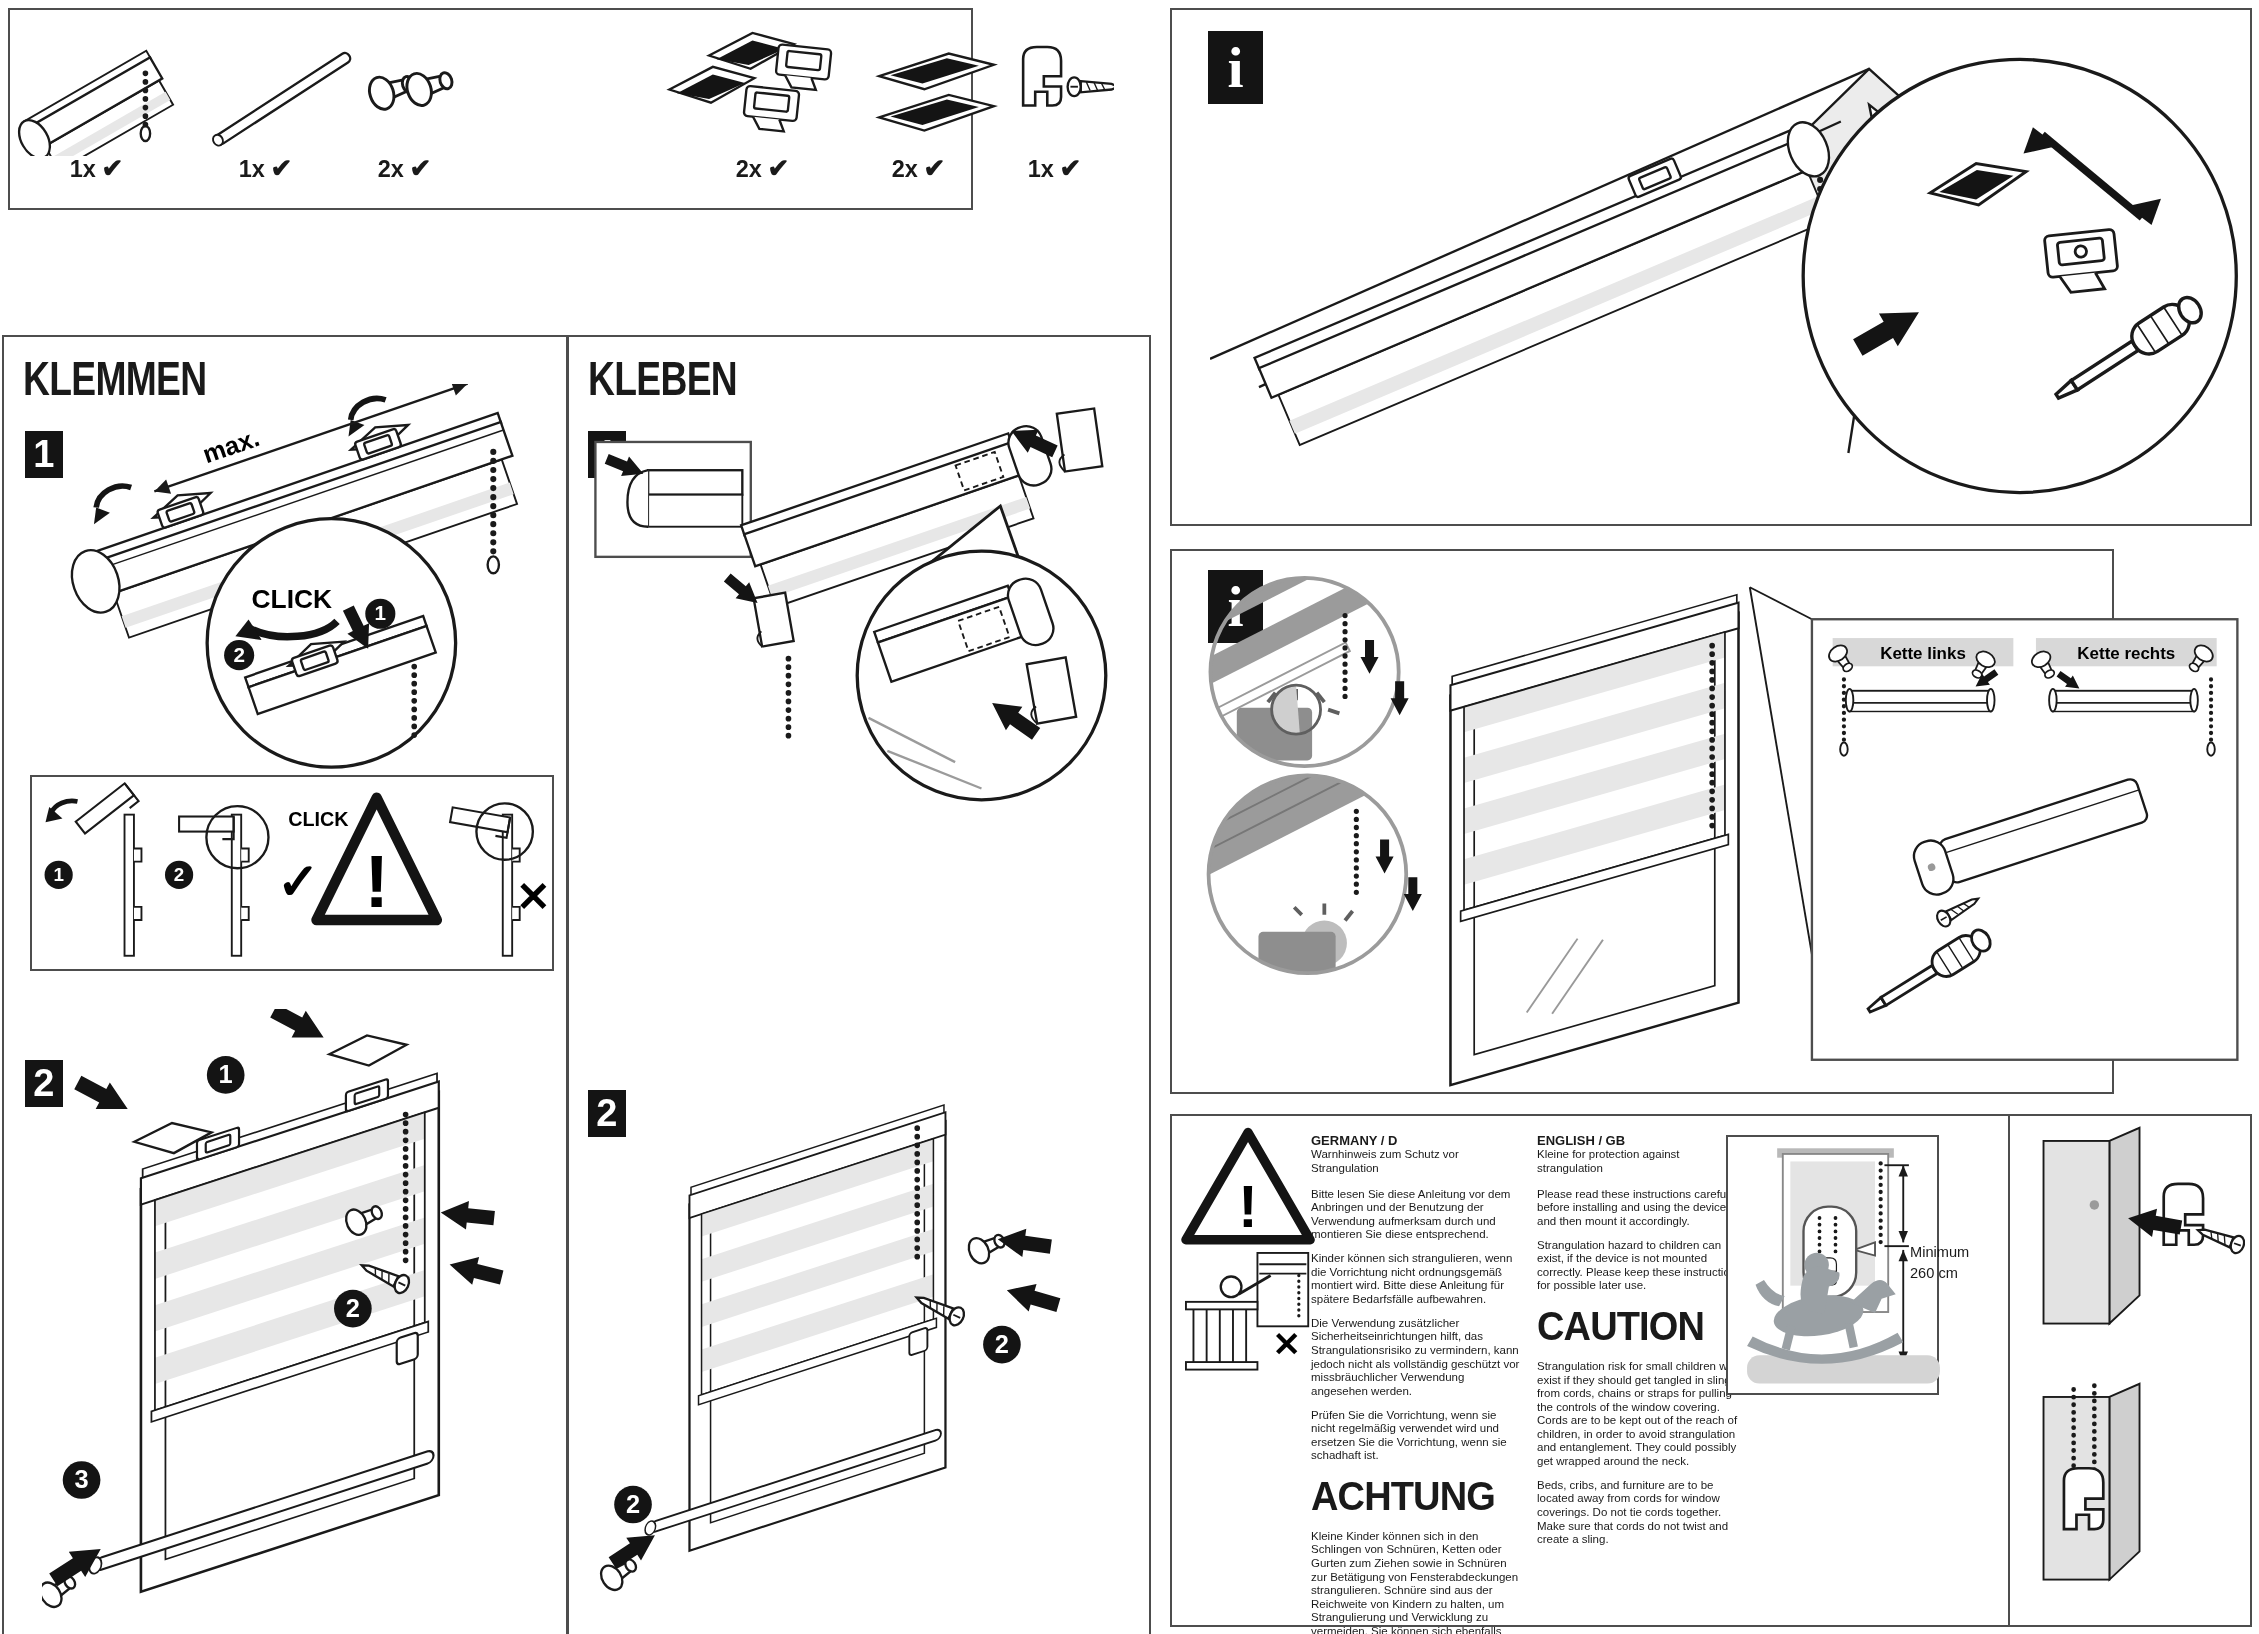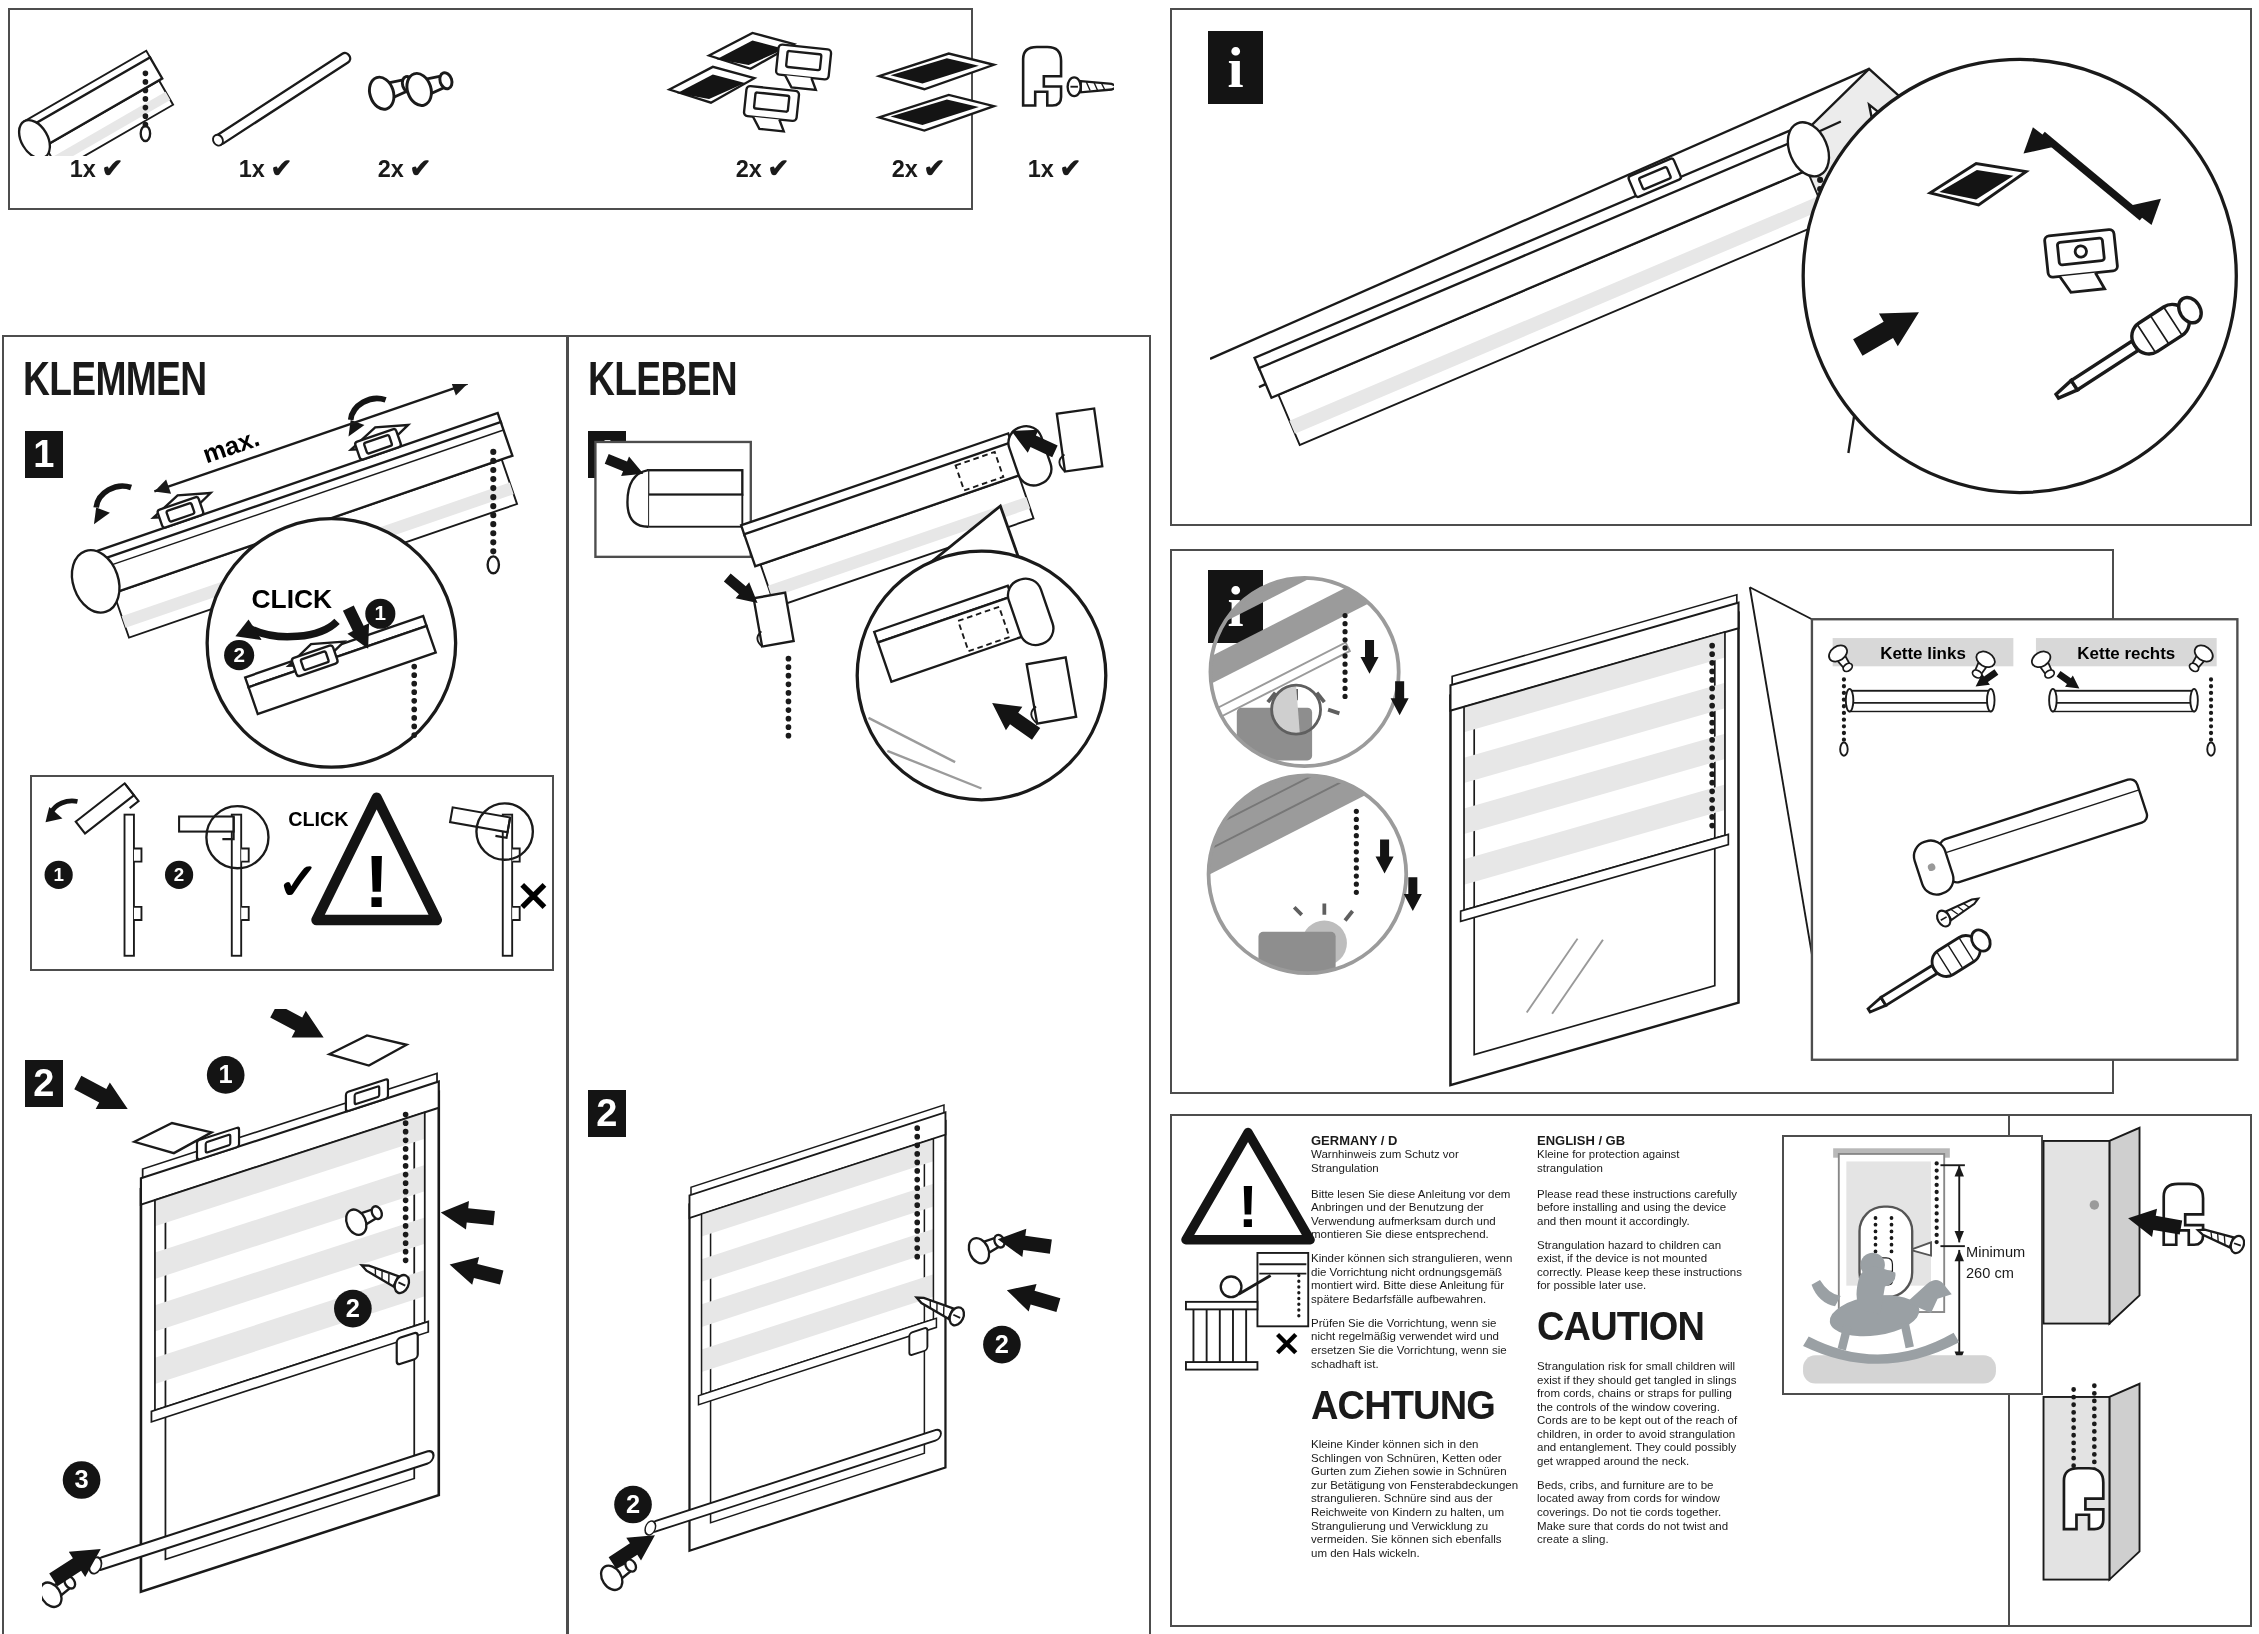--- a/index.html
+++ b/index.html
@@ -559,37 +559,38 @@
       <path d="M62,180 L96,160" stroke-width="3"></path>
     </g>
     <text x="98" y="246" font-size="36" font-weight="bold">✕</text>
   </svg>
 
   <div class="wcol" style="left:139px;top:17px;width:209px">
     <p class="whdr">GERMANY / D</p>
     <p class="wsub">Warnhinweis zum Schutz vor Strangulation</p>
     <p>Bitte lesen Sie diese Anleitung vor dem Anbringen und der Benutzung der Verwendung aufmerksam durch und montieren Sie diese entsprechend.</p>
     <p>Kinder können sich strangulieren, wenn die Vorrichtung nicht ordnungsgemäß montiert wird. Bitte diese Anleitung für spätere Bedarfsfälle aufbewahren.</p>
+    <p>Die Verwendung zusätzlicher Sicherheitseinrichtungen hilft, das Strangulationsrisiko zu vermindern, kann jedoch nicht als vollständig geschützt vor missbräuchlicher Verwendung angesehen werden.</p>
     <p>Prüfen Sie die Vorrichtung, wenn sie nicht regelmäßig verwendet wird und ersetzen Sie die Vorrichtung, wenn sie schadhaft ist.</p>
     <div class="wbig">ACHTUNG</div>
     <p>Kleine Kinder können sich in den Schlingen von Schnüren, Ketten oder Gurten zum Ziehen sowie in Schnüren zur Betätigung von Fensterabdeckungen strangulieren. Schnüre sind aus der Reichweite von Kindern zu halten, um Strangulierung und Verwicklung zu vermeiden. Sie können sich ebenfalls um den Hals wickeln.</p>
 
   </div>
 
   <div class="wcol" style="left:365px;top:17px;width:207px">
     <p class="whdr">ENGLISH / GB</p>
     <p class="wsub">Kleine for protection against strangulation</p>
     <p>Please read these instructions carefully before installing and using the device and then mount it accordingly.</p>
     <p>Strangulation hazard to children can exist, if the device is not mounted correctly. Please keep these instructions for possible later use.</p>
     <div class="wbig">CAUTION</div>
     <p>Strangulation risk for small children will exist if they should get tangled in slings from cords, chains or straps for pulling the controls of the window covering. Cords are to be kept out of the reach of children, in order to avoid strangulation and entanglement. They could possibly get wrapped around the neck.</p>
     <p>Beds, cribs, and furniture are to be located away from cords for window coverings. Do not tie cords together. Make sure that cords do not twist and create a sling.</p>
   </div>
 
-  <div class="panel" style="left:610px;top:19px;width:261px;height:260px;border-width:2.4px">
+  <div class="panel" style="left:554px;top:19px;width:213px;height:260px;border-width:2.4px">
     <svg class="abs" style="left:0;top:0" width="231" height="255" viewBox="0 0 245 271">
       <rect x="52" y="12" width="124" height="10" fill="#b9b9b9"></rect>
       <rect x="58" y="18" width="112" height="168" fill="#fff" stroke="#888" stroke-width="2"></rect>
       <rect x="66" y="26" width="90" height="132" fill="#e4e4e4"></rect>
       <line x1="162" y1="28" x2="162" y2="112" stroke="#1a1a1a" stroke-width="4.5" stroke-dasharray="0.1 7.5" stroke-linecap="round"></line>
       <g>
         <path d="M134,120 l22,-8 v14 Z" fill="#fff" stroke="#555" stroke-width="2"></path>
         <rect x="80" y="74" width="56" height="96" rx="26" fill="#fff" stroke="#555" stroke-width="2.5"></rect>
         <line x1="97" y1="86" x2="97" y2="140" stroke="#1a1a1a" stroke-width="4" stroke-dasharray="0.1 7" stroke-linecap="round"></line>
         <line x1="114" y1="86" x2="114" y2="126" stroke="#1a1a1a" stroke-width="4" stroke-dasharray="0.1 7" stroke-linecap="round"></line>

